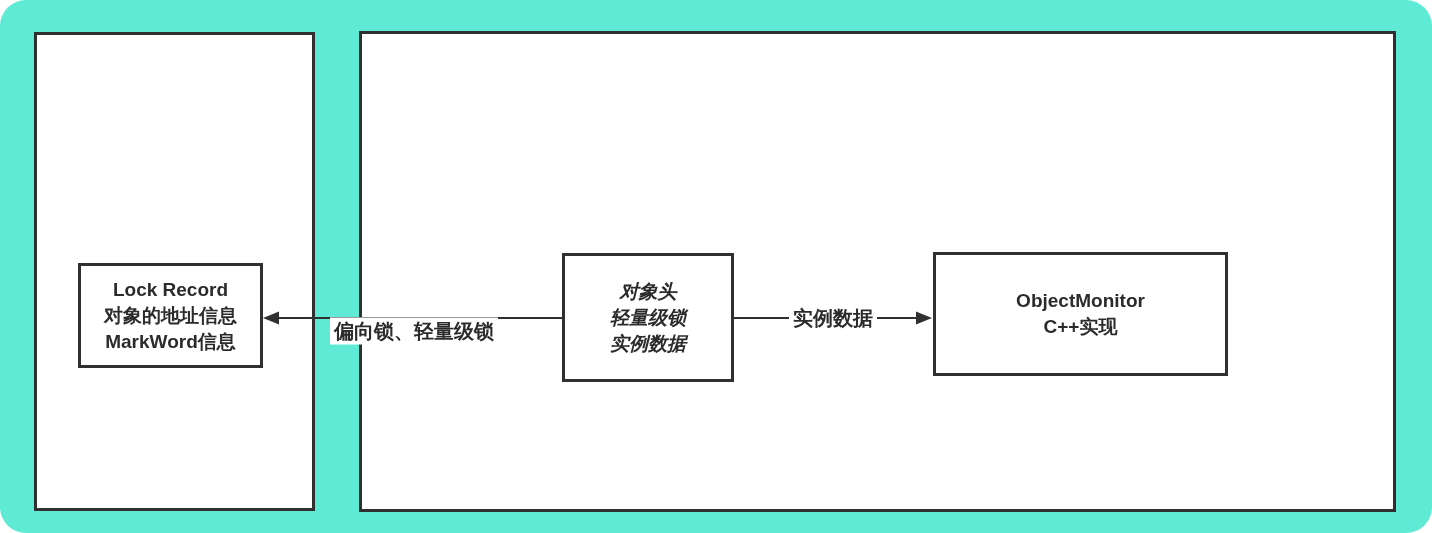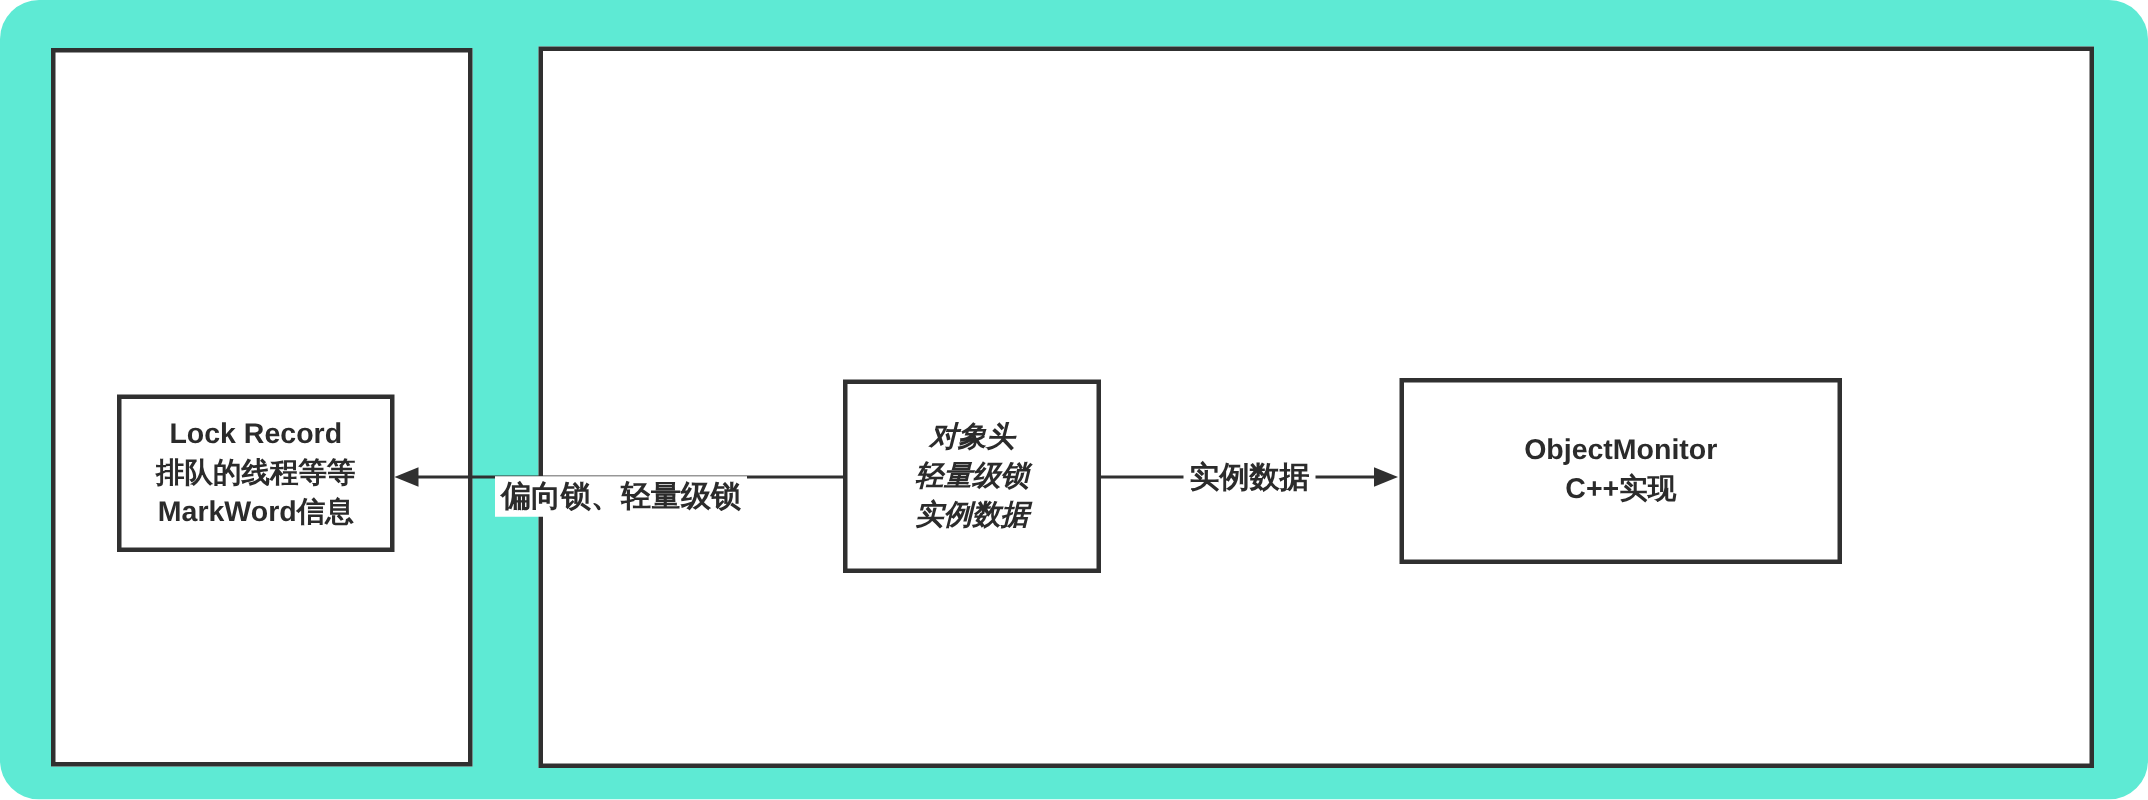--- a/index.html
+++ b/index.html
@@ -85,21 +85,21 @@
     </g>
 
     <g>
       <line x1="734" y1="318" x2="918" y2="318" stroke="#303030" stroke-width="2"></line>
       <polygon points="932,318 916,311.5 916,324.5" fill="#303030"></polygon>
     </g>
   </svg>
 
   <div id="lock-record-box" class="node-box">
     <div>Lock Record</div>
-    <div>排队的线程等等</div>
+    <div>对象的地址信息</div>
     <div>MarkWord信息</div>
   </div>
 
   <div id="object-header-box" class="node-box">
     <div>对象头</div>
     <div>轻量级锁</div>
     <div>实例数据</div>
   </div>
 
   <div id="object-monitor-box" class="node-box">

